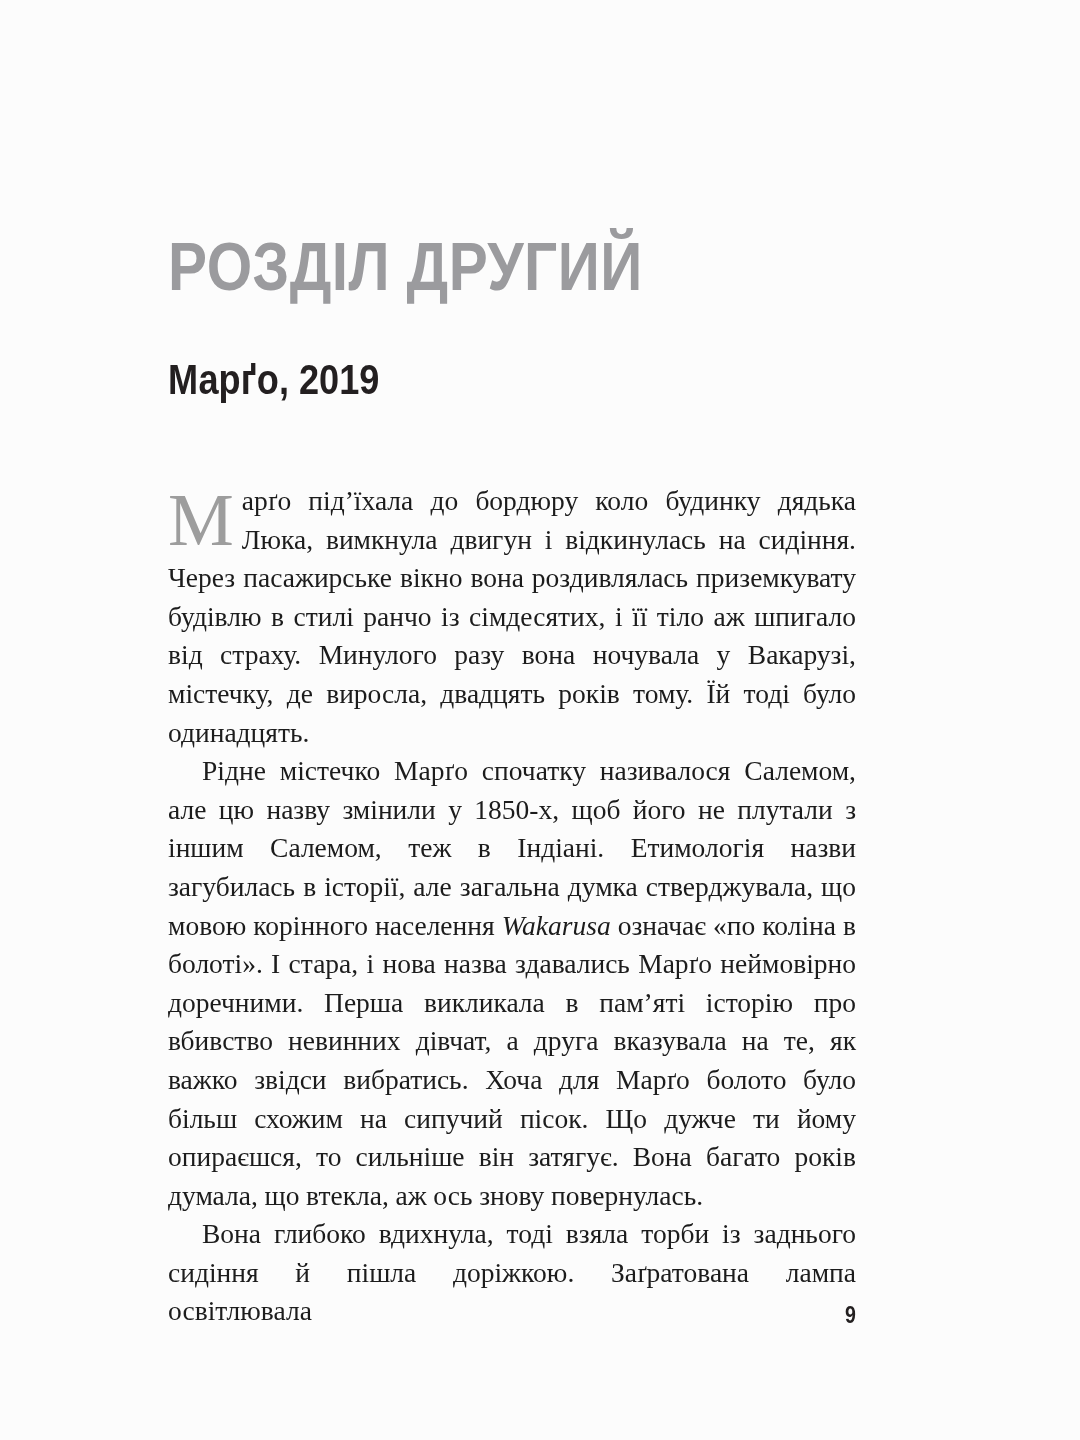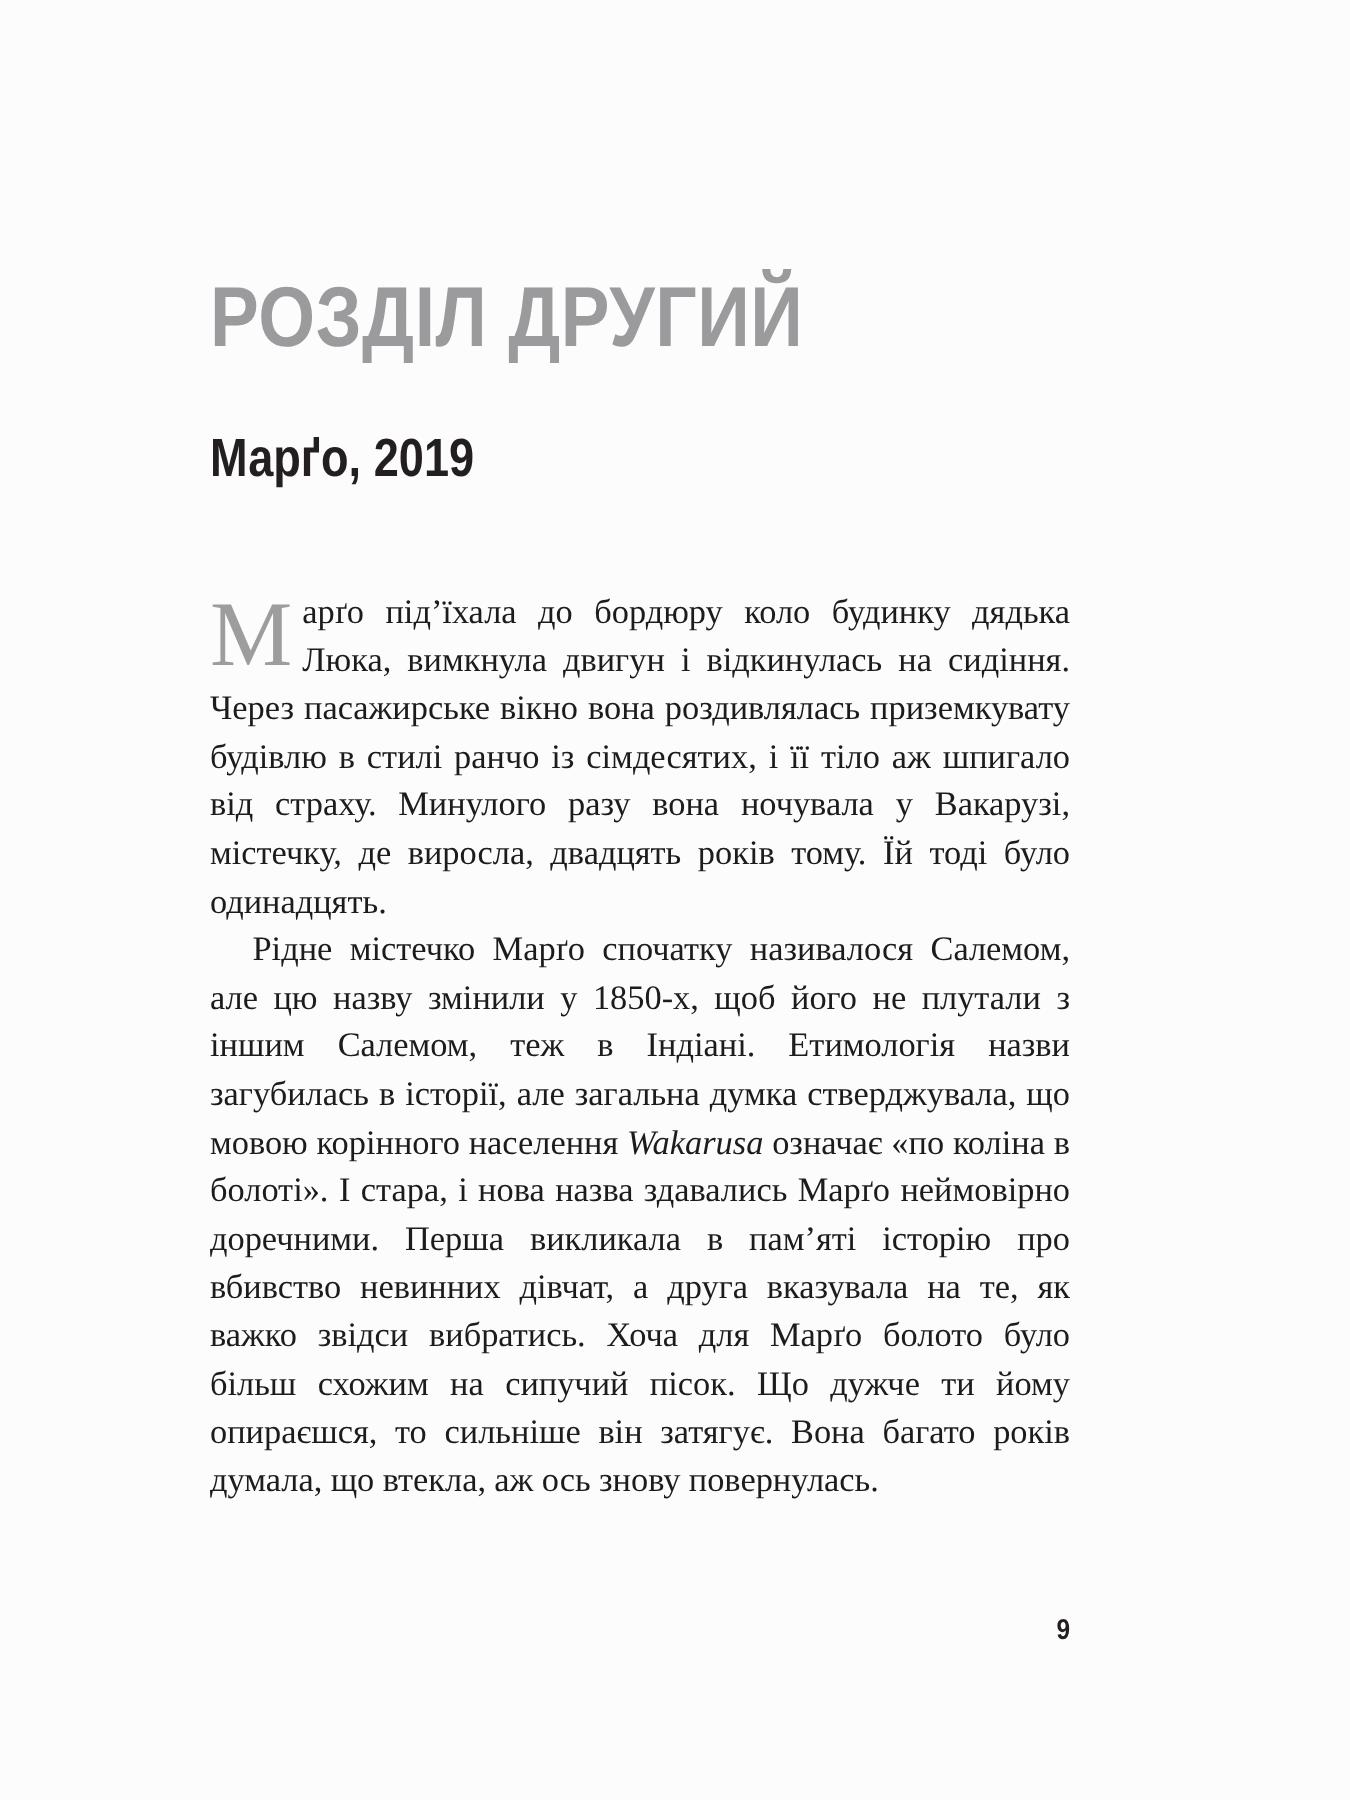--- a/index.html
+++ b/index.html
@@ -13,21 +13,21 @@
     background: #fcfcfc;
     font-family: "Liberation Serif", "DejaVu Serif", serif;
     color: #1a1a1a;
     overflow: hidden;
     position: relative;
   }
 
   .page {
     position: absolute;
     left: 0;
-    top: 4px;
+    top: 16px;
     width: 1080px;
     height: 1060px;
     background: #fcfcfc;
   }
 
   .content {
     position: absolute;
     left: 168px;
     top: 0;
     width: 688px;
@@ -139,19 +139,20 @@
 
     <div class="body-copy">
 
       <p class="para para-first">
         <span class="dropcap">M</span><span>арґо під’їхала до бордюру коло будинку дядька Люка, вимкнула двигун і відкинулась на сидіння. Через пасажирське вікно вона роздивлялась приземкувату будівлю в стилі ранчо із сімдесятих, і її тіло аж шпигало від страху. Минулого разу вона ночувала у Вакарузі, містечку, де виросла, двадцять років тому. Їй тоді було одинадцять.</span>
       </p>
 
       <p class="para"><span>Рідне містечко Марґо спочатку називалося Салемом, але цю назву змінили у 1850-х, щоб його не плутали з іншим Салемом, теж в Індіані. Етимологія назви загубилась в історії, але загальна думка стверджувала, що мовою корінного населення </span><em class="italic">Wakarusa</em><span> означає «по коліна в болоті». І стара, і нова назва здавались Марґо неймовірно доречними. Перша викликала в пам’яті історію про вбивство невинних дівчат, а друга вказувала на те, як важко звідси вибратись. Хоча для Марґо болото було більш схожим на сипучий пісок. Що дужче ти йому опираєшся, то сильніше він затягує. Вона багато років думала, що втекла, аж ось знову повернулась.</span></p>
 
 
+      <p class="para"><span>Вона глибоко вдихнула, тоді взяла торби із заднього сидіння й пішла доріжкою. Заґратована лампа освітлювала</span></p>
 
     </div>
 
     <div class="folio">9</div>
 
   </div>
 </div>
 
 </body></html>

